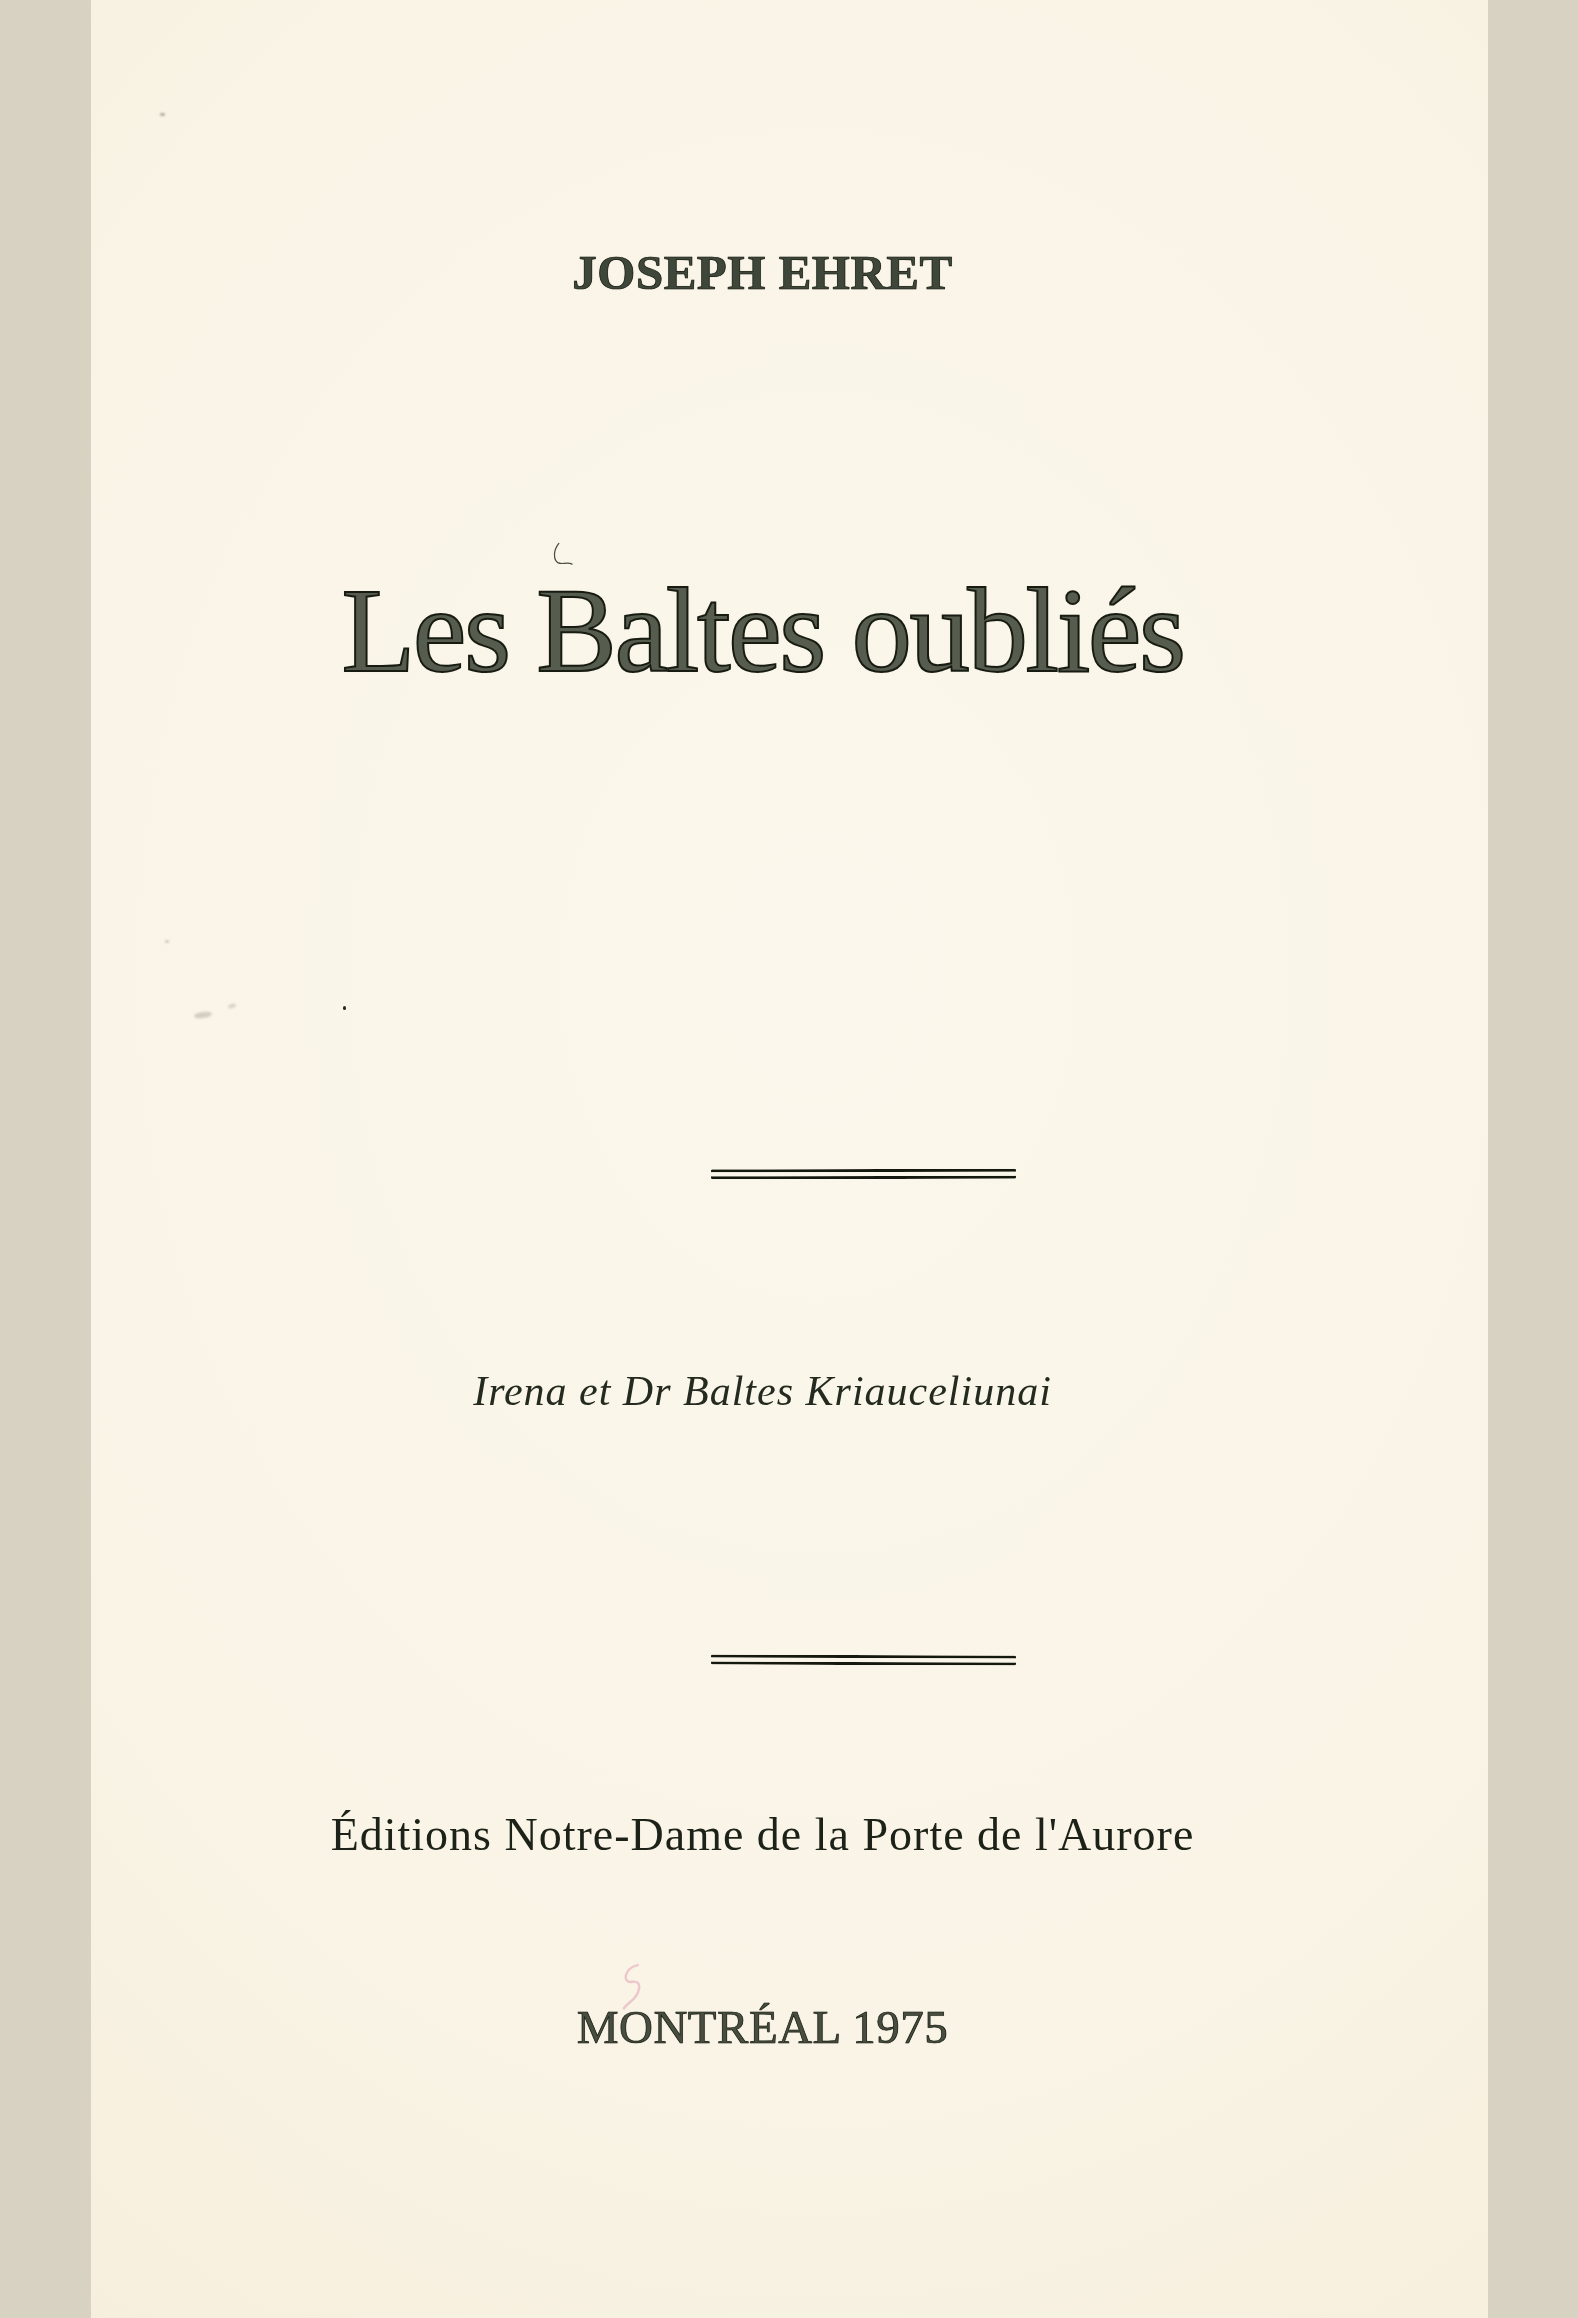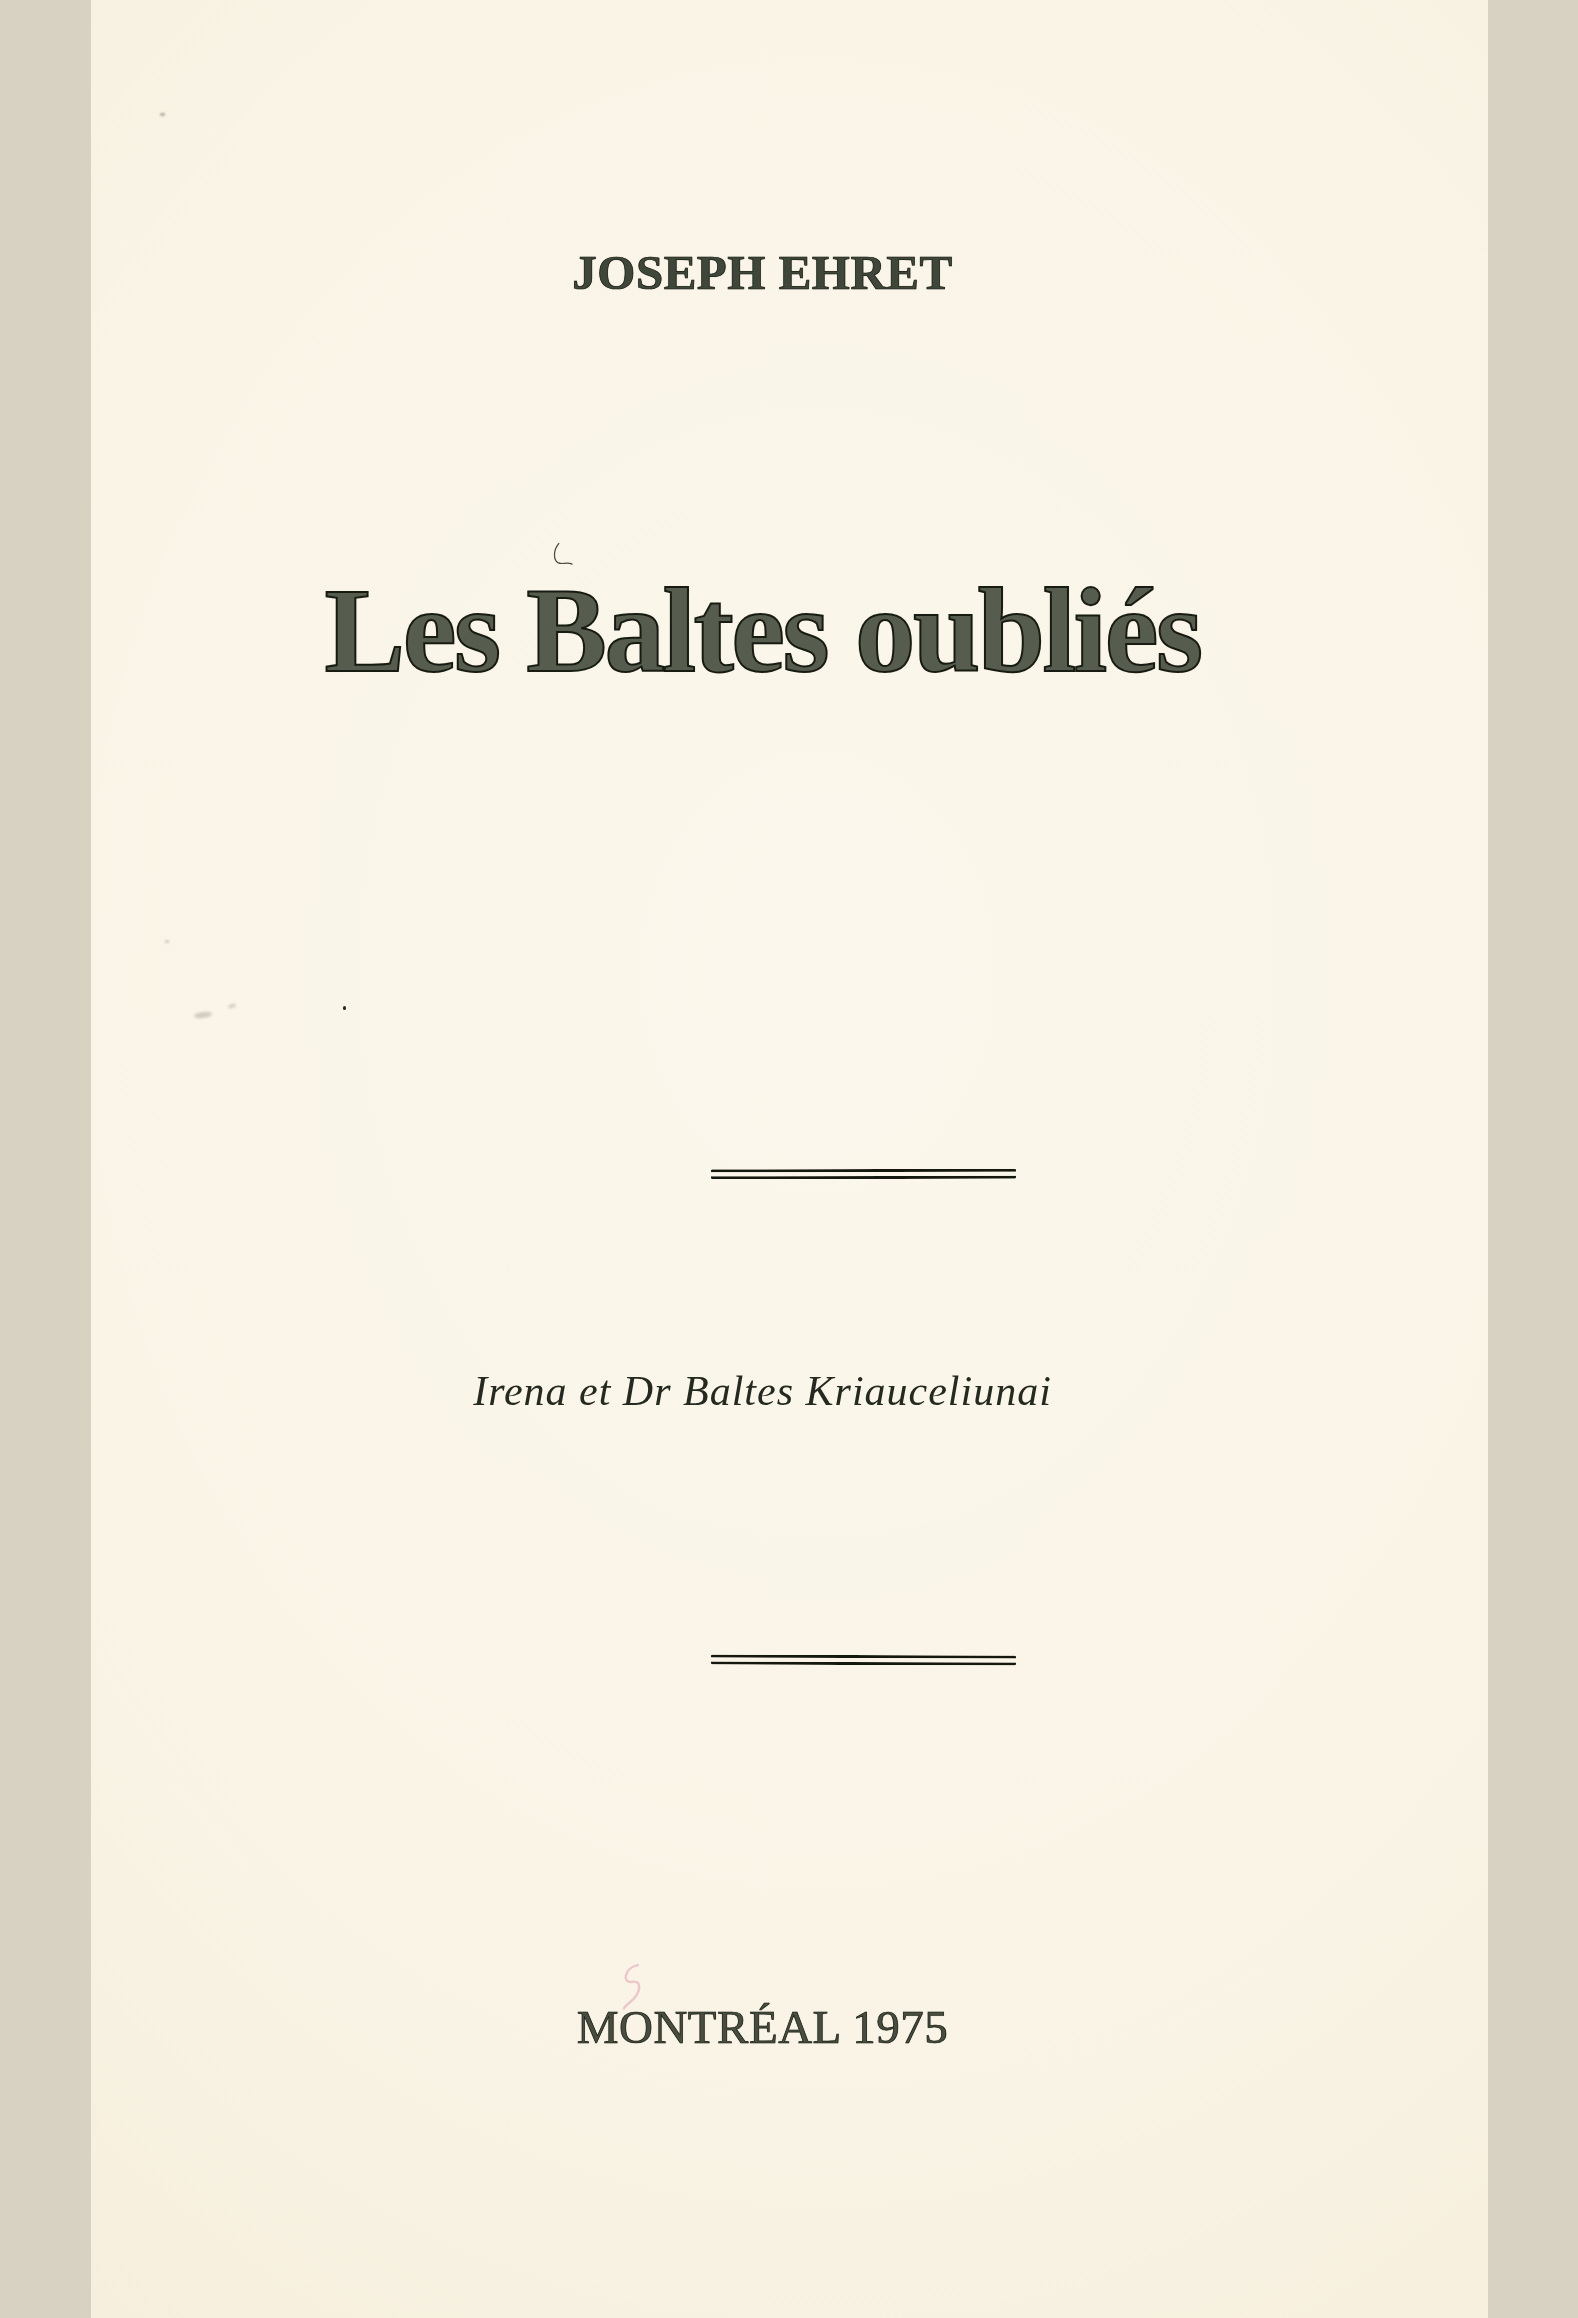--- a/index.html
+++ b/index.html
@@ -32,21 +32,21 @@
     font-size: 49px;
     font-weight: bold;
     letter-spacing: 0.5px;
     color: #3f463a;
     -webkit-text-stroke: 0.7px #151a10;
     text-shadow: 0 0 1px rgba(21,26,16,.55);
   }
   .title {
     top: 570px;
     font-size: 121px;
-    font-weight: bold;
+    font-weight: normal;
     letter-spacing: -2.5px;
     color: #565d4e;
     -webkit-text-stroke: 2px #171b12;
     text-shadow: 0 0 1.5px rgba(23,27,18,.4);
   }
   .translation {
     top: 882px;
     font-size: 42px;
     line-height: 48px;
     font-style: italic;
@@ -114,20 +114,21 @@
   </div>
 
   <div class="double-rule rule-1"></div>
 
   <div class="line patronage">
     <div>Irena et Dr Baltes Kriauceliunai</div>
   </div>
 
   <div class="double-rule rule-2"></div>
 
+  <div class="line publisher">Éditions Notre-Dame de la Porte de l'Aurore</div>
 
   <div class="line city-year">MONTRÉAL 1975</div>
 
   <svg class="artifact" style="left:458px; top:542px;" width="29.5" height="27" viewBox="0 0 60 55">
     <path d="M 20 3 C 8 18, 9 36, 18 42 C 26 47, 36 40, 47 45" fill="none" stroke="#2a2e24" stroke-width="2.5" stroke-linecap="round" opacity="0.85"></path>
   </svg>
 
   <svg class="artifact" style="left:528px; top:1963px;" width="29.5" height="47" viewBox="0 0 60 95">
     <path d="M 38 4 C 10 10, 6 42, 27 38 C 48 34, 44 62, 24 78 C 18 83, 12 88, 10 92" fill="none" stroke="#e8b3c1" stroke-width="5" stroke-linecap="round" opacity="0.7"></path>
   </svg>

